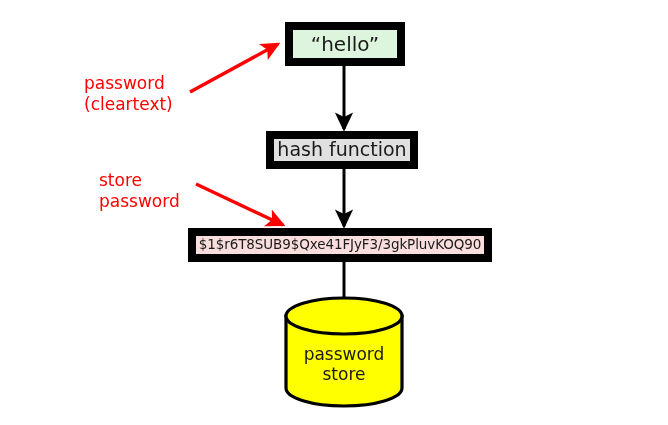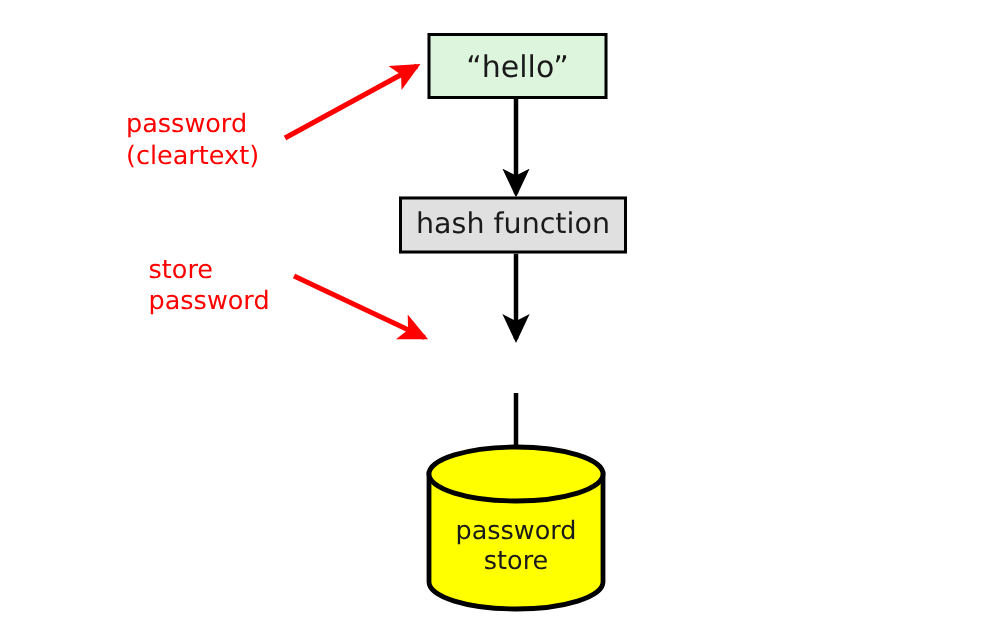--- a/index.html
+++ b/index.html
@@ -21,21 +21,21 @@
     position: absolute;
     left: 0;
     top: 0;
     width: 668px;
     height: 425px;
     pointer-events: none;
   }
   .node {
     position: absolute;
     box-sizing: border-box;
-    border: 2px solid #000000;
+    border: 8px solid #000000;
     display: flex;
     align-items: center;
     justify-content: center;
     color: #1a1a1a;
     text-align: center;
     line-height: 1.15;
   }
   #node-cleartext {
     left: 285px;
     top: 22px;
@@ -125,20 +125,23 @@
   </svg>
 
   <div class="node" id="node-cleartext">
     <span>“hello”</span>
   </div>
 
   <div class="node" id="node-hashfunc">
     <span>hash function</span>
   </div>
 
+  <div class="node" id="node-hashvalue">
+    <span>$1$r6T8SUB9$Qxe41FJyF3/3gkPluvKOQ90</span>
+  </div>
 
   <div id="store-wrap">
     <svg width="122" height="112" viewBox="0 0 122 112">
       <path d="M 3 20 L 3 92 A 58 18 0 0 0 119 92 L 119 20 Z" fill="#ffff00" stroke="#000000" stroke-width="3.2"></path>
       <ellipse cx="61" cy="20" rx="58" ry="18" fill="#ffff00" stroke="#000000" stroke-width="3.2"></ellipse>
     </svg>
     <div id="store-label">password
 store</div>
   </div>
 

